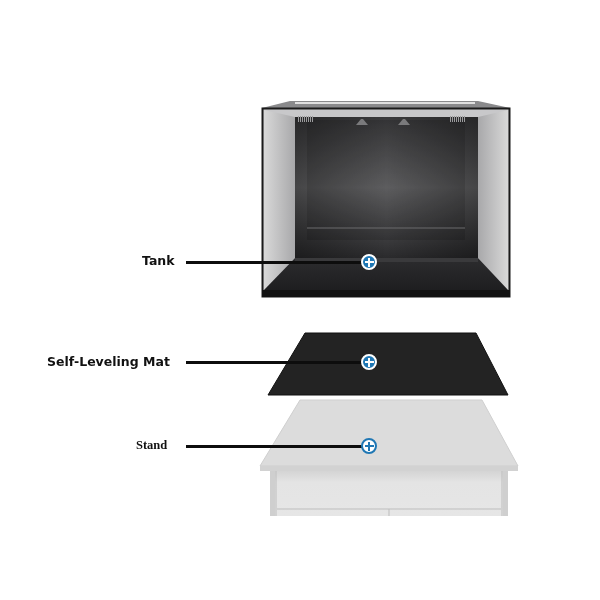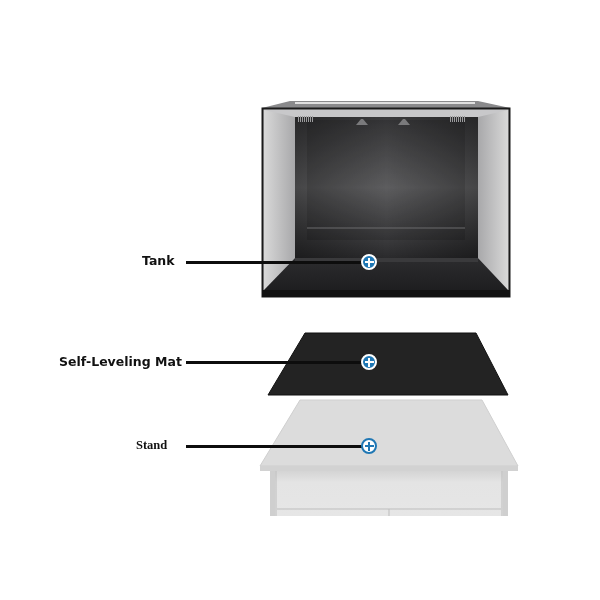--- a/index.html
+++ b/index.html
@@ -147,21 +147,21 @@
     </g>
   </svg>
 
   <div>
     <span class="label" style="left:142px; top:254px;">Tank</span>
     <div class="leader" style="left:186px; top:261px; width:176px;"></div>
     <div class="hotspot" style="left:361px; top:254px;"></div>
   </div>
 
   <div>
-    <span class="label" style="left:59px; top:355px;">Self-Leveling Mat</span>
+    <span class="label" style="left:47px; top:355px;">Self-Leveling Mat</span>
     <div class="leader" style="left:186px; top:361px; width:176px;"></div>
     <div class="hotspot" style="left:361px; top:354px;"></div>
   </div>
 
   <div>
     <span class="label" style="left:136px; top:438px;font-family:Liberation Serif, serif;">Stand</span>
     <div class="leader" style="left:186px; top:445px; width:176px;"></div>
     <div class="hotspot light" style="left:361px; top:438px;"></div>
   </div>
 

